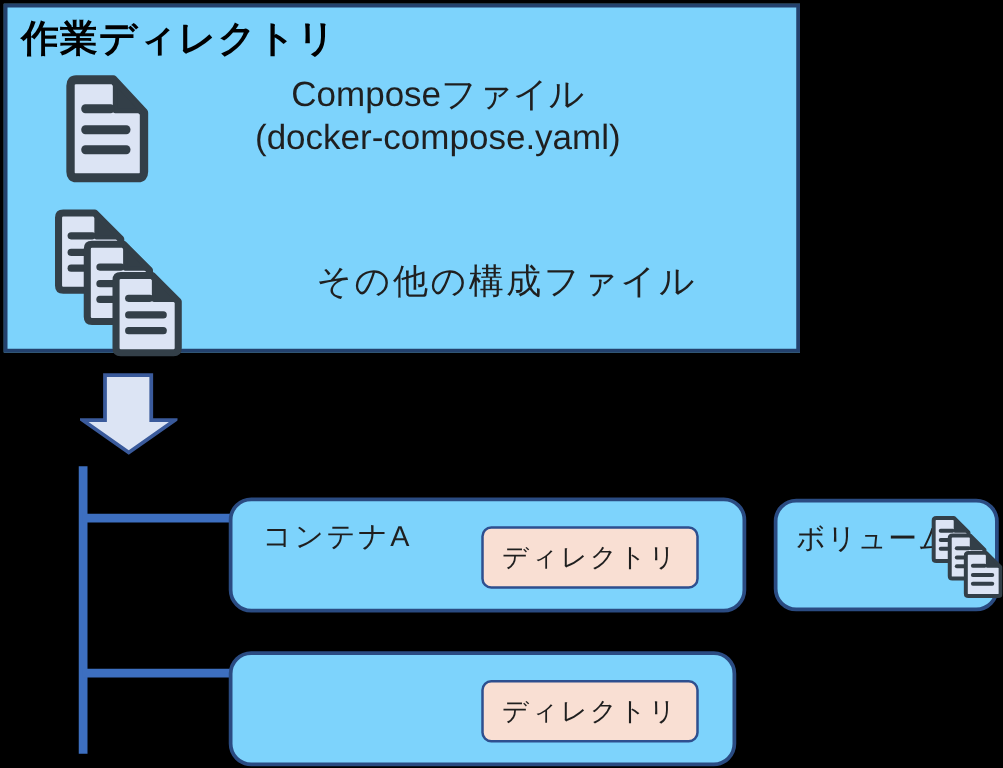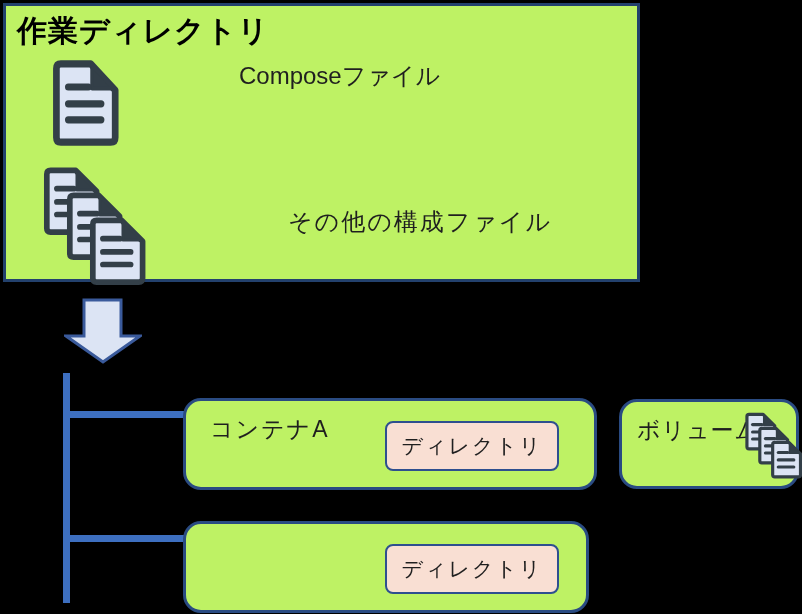--- a/index.html
+++ b/index.html
@@ -3,36 +3,36 @@
 <meta charset="utf-8">
 <style>
   html,body{margin:0;padding:0;}
   body{
     width:802px;height:614px;position:relative;overflow:hidden;
     background:#000000;
     font-family:"Liberation Sans","DejaVu Sans",sans-serif;
   }
   
   .panel{
-    position:absolute;background:#bef264;box-sizing:border-box;
+    position:absolute;background:#7dd3fc;box-sizing:border-box;
     border:3px solid #2a4b82;
     text-align:center;
   }
   #workdir-box{left:3px;top:3px;width:637px;height:279px;border-color:#23416d;}
   .node{border-radius:18px;}
   #container-a{left:183px;top:398px;width:414px;height:92px;}
   #container-b{left:183px;top:521px;width:406px;height:92px;}
   #volume-box{left:619px;top:399px;width:180px;height:90px;}
 
   
   #workdir-title{
     position:absolute;left:11px;top:5px;
     font-size:30px;font-weight:bold;color:#000000;letter-spacing:1px;
   }
-  .body-text{color:#1f1f1f;font-size:24px;margin-left:35px;}
+  .body-text{color:#1f1f1f;font-size:28px;}
   #compose-label{position:absolute;left:198px;top:53px;line-height:34px;}
   #other-files-label{position:absolute;left:247px;top:200px;letter-spacing:2px;}
   .container-label{
     position:absolute;left:24px;top:13px;
     font-size:23px;color:#1f1f1f;letter-spacing:2px;
   }
   #volume-label{
     position:absolute;left:15px;top:13px;
     font-size:23px;color:#1f1f1f;letter-spacing:1px;
   }
@@ -83,20 +83,21 @@
 
 <div class="panel" id="workdir-box">
   <div id="workdir-title">作業ディレクトリ</div>
 
   <svg class="icon-svg" id="compose-doc-icon" width="80" height="90" viewBox="0 0 100 112">
     <use href="#doc-shape" transform="scale(0.93,1.0)"></use>
   </svg>
 
   <div class="body-text" id="compose-label">
     <div>Composeファイル</div>
+    <div>(docker-compose.yaml)</div>
   </div>
 
   <svg class="icon-svg" id="other-files-icon" width="118" height="122" viewBox="0 0 118 122">
     <use href="#doc-stack"></use>
   </svg>
 
   <div class="body-text" id="other-files-label">その他の構成ファイル</div>
 </div>
 
 <svg id="down-arrow" width="78" height="66" viewBox="0 0 78 66">

